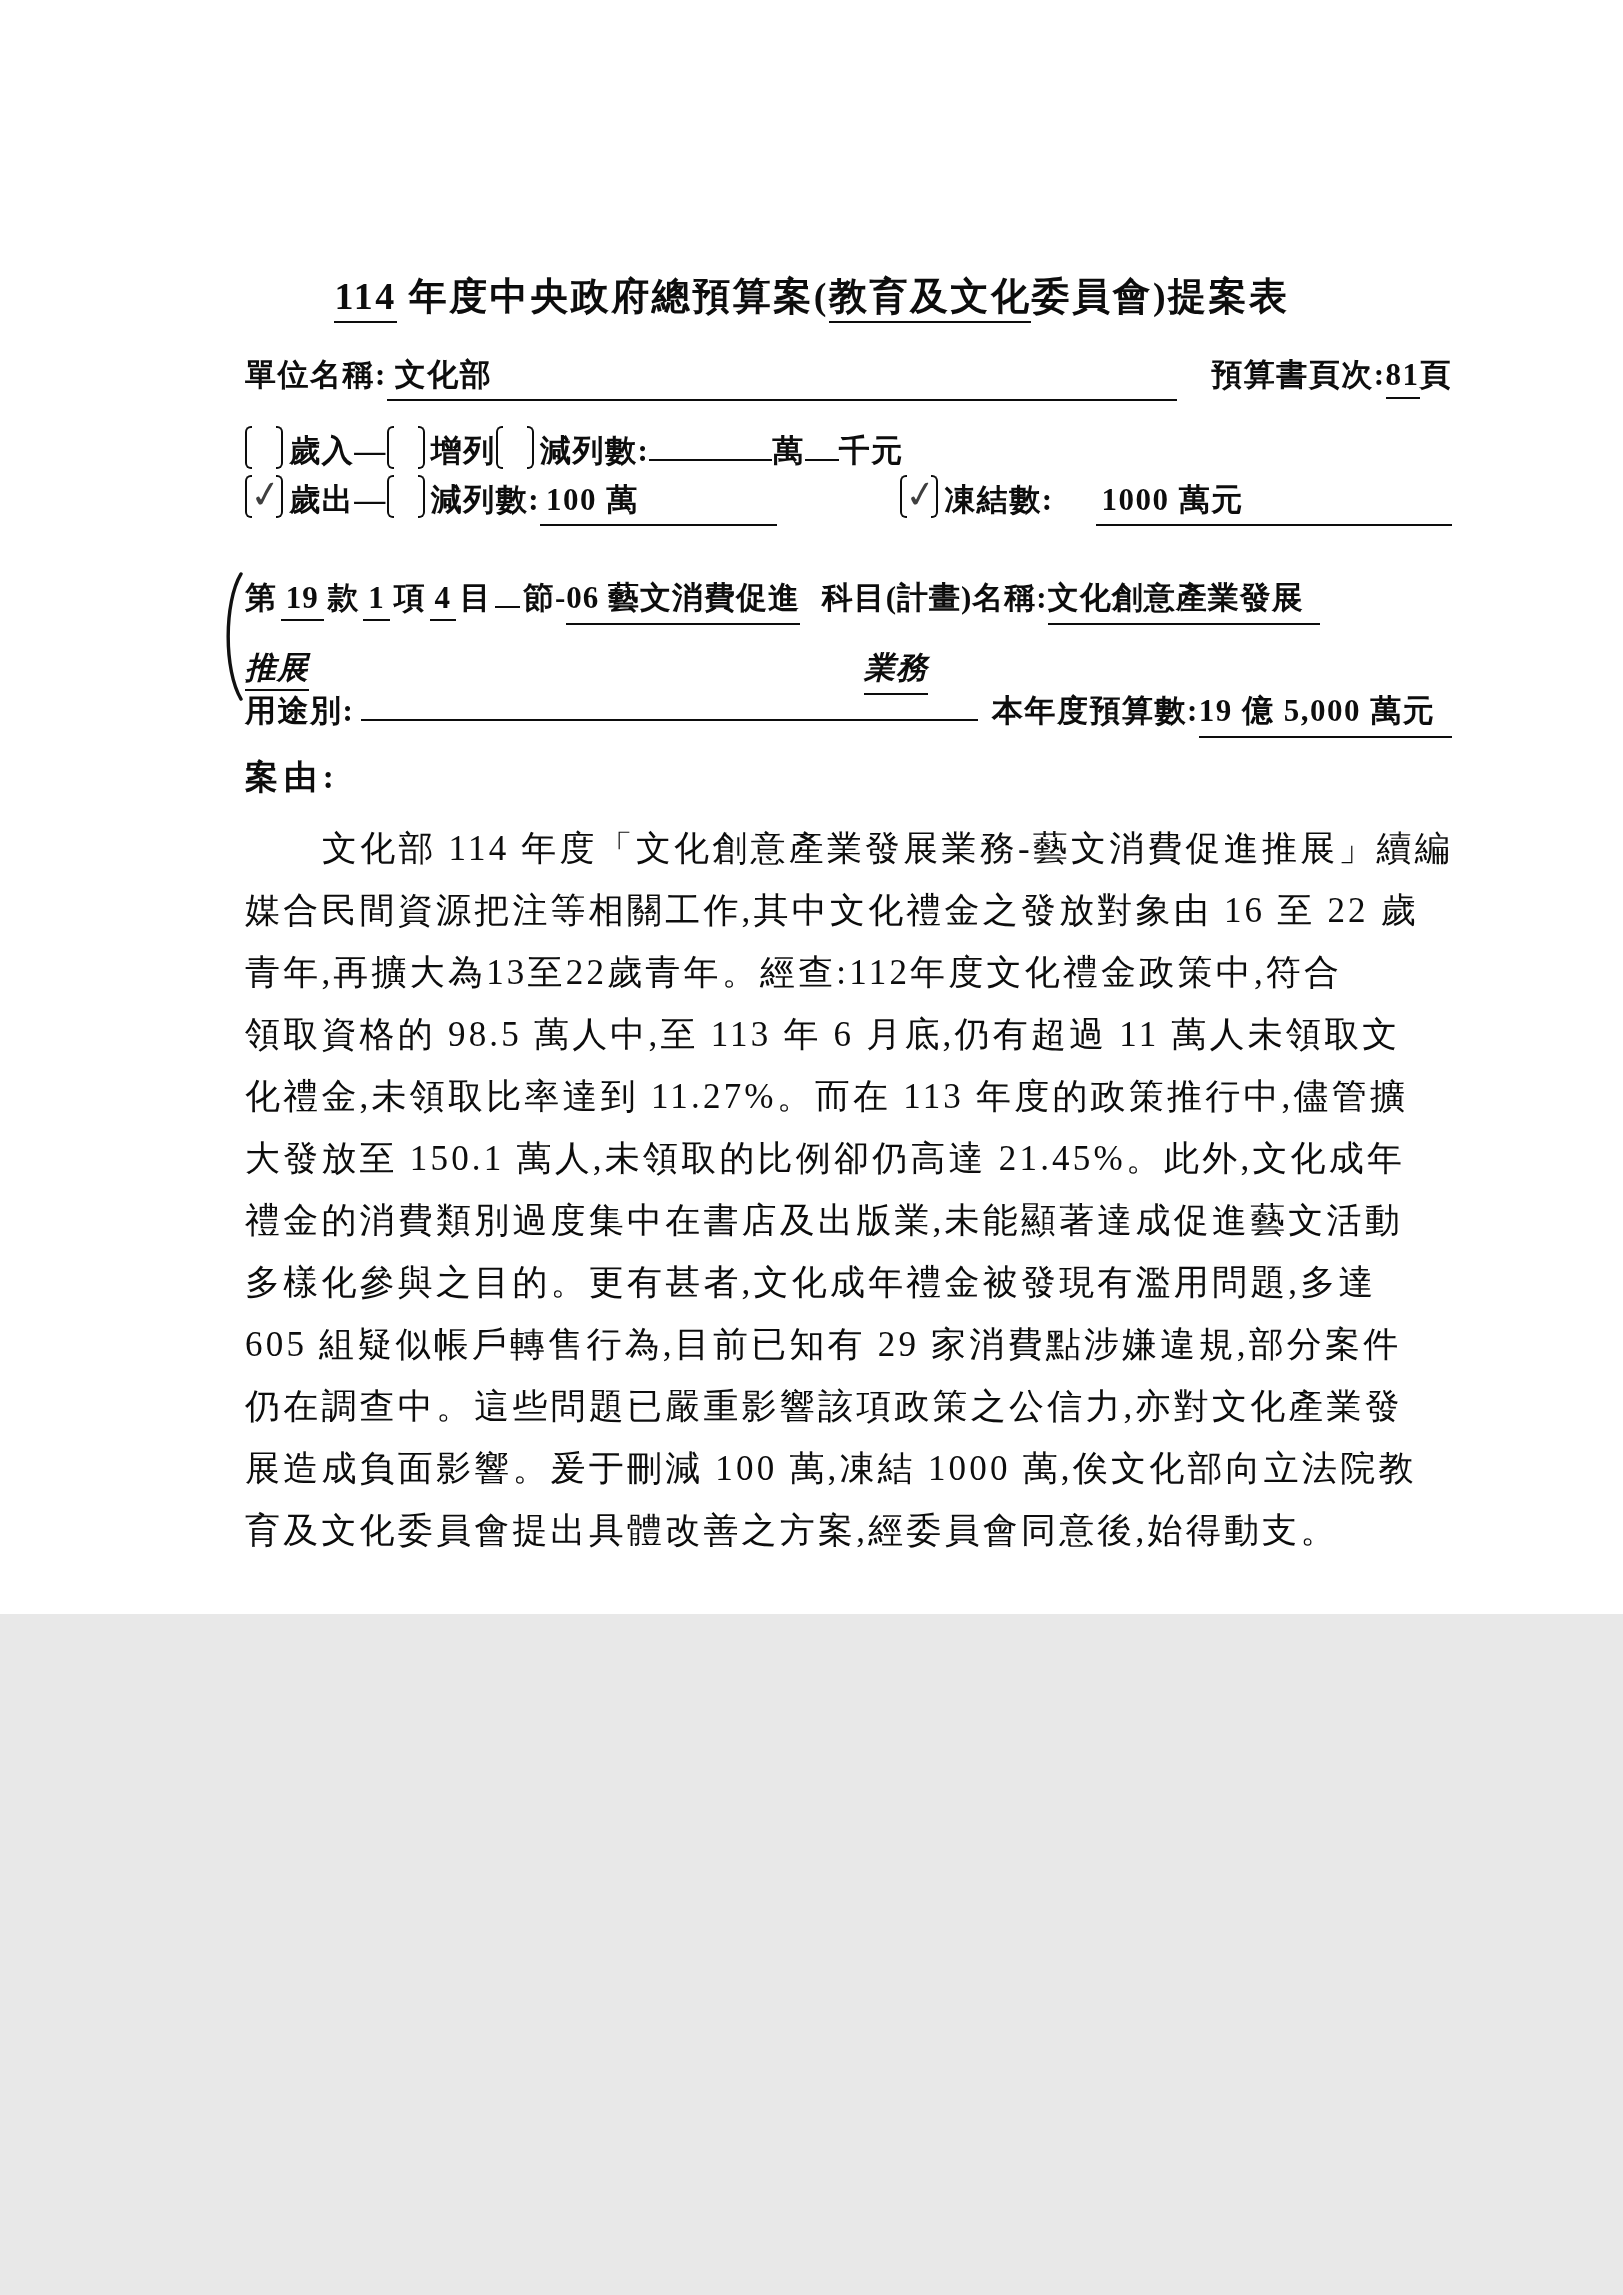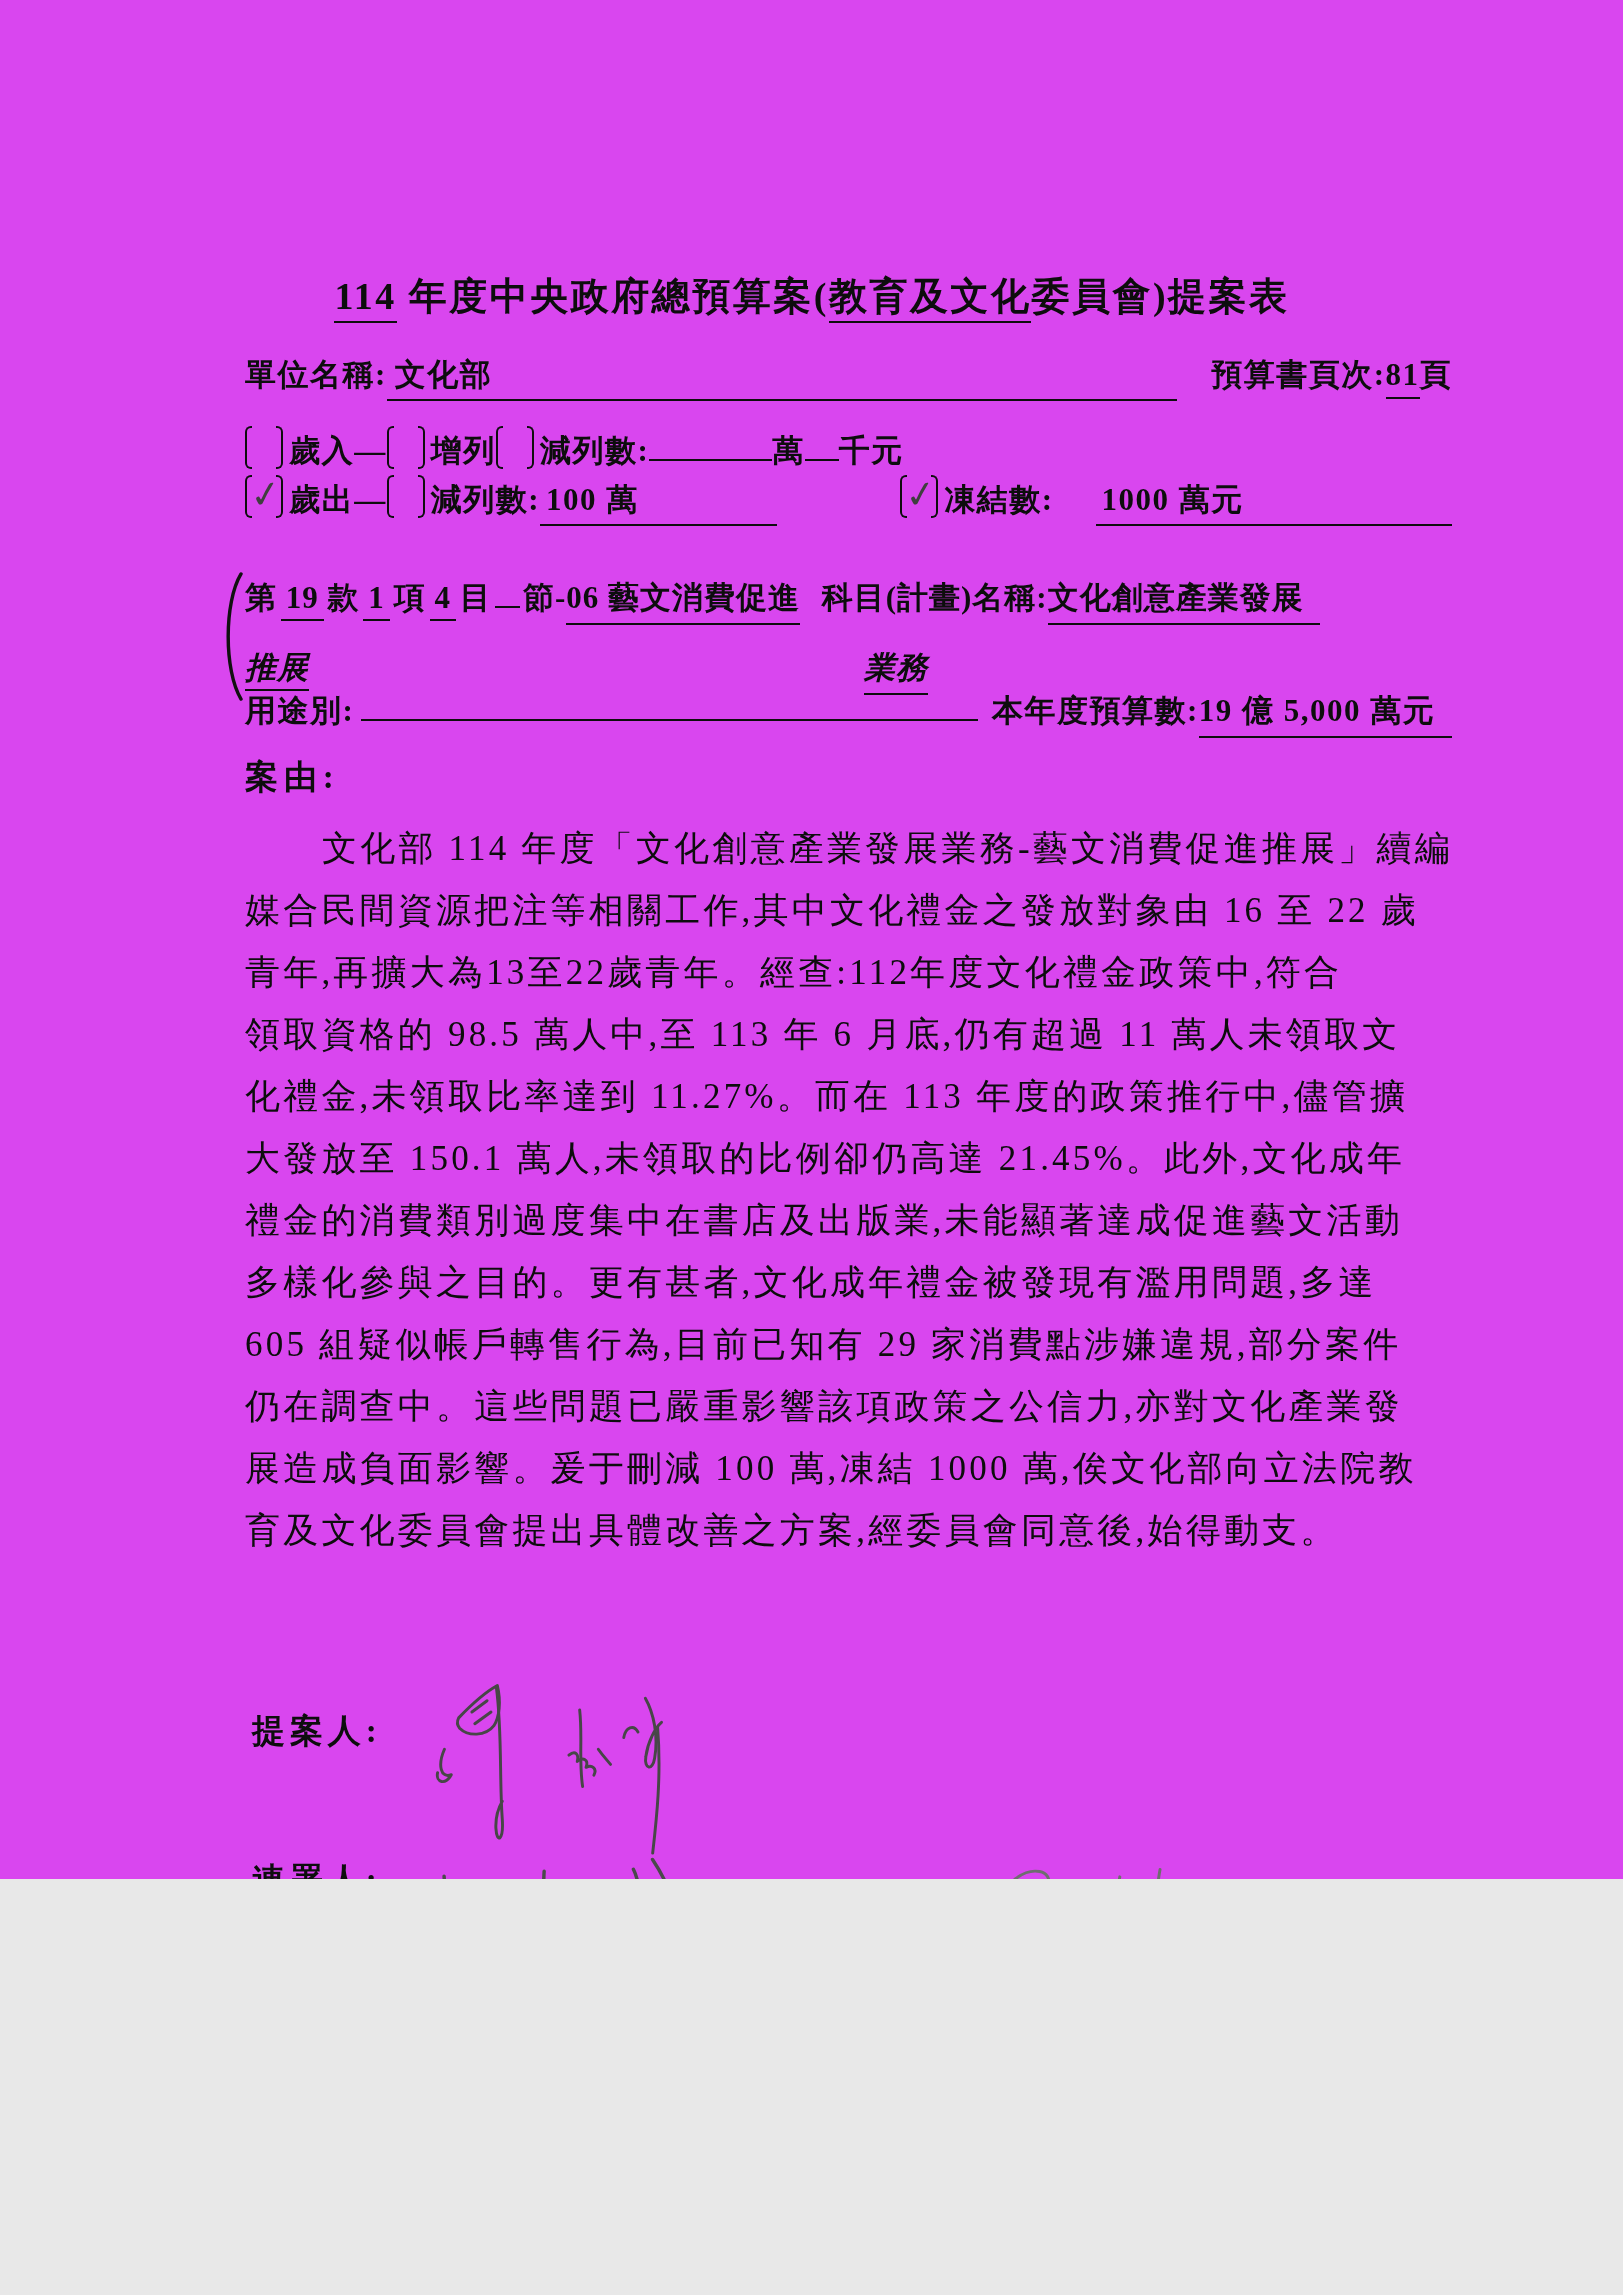--- a/index.html
+++ b/index.html
@@ -1,19 +1,19 @@
 <!DOCTYPE html>
 <html style="font-size:7.8px"><head>
 <meta charset="utf-8">
 <style>
   html,body{margin:0;padding:0;background:#e8e8e8;}
   .page{
     position:relative;
-    width:1624px;height:1879px;
-    background:#d946ef;
+    width:1624px;height:1614px;
+    background:#ffffff;
     color:#0d0d0d;
     font-family:"Liberation Serif","DejaVu Serif",serif;
     overflow:hidden;
     margin:0 auto;
   }
   .ul{border-bottom:2.9px solid #0d0d0d;padding-bottom:3.9px;}
   .title-row{
     position:absolute;top:271px;left:0;width:100%;
     text-align:center;font-size:38px;font-weight:bold;letter-spacing:2.5px;white-space:nowrap;
   }

